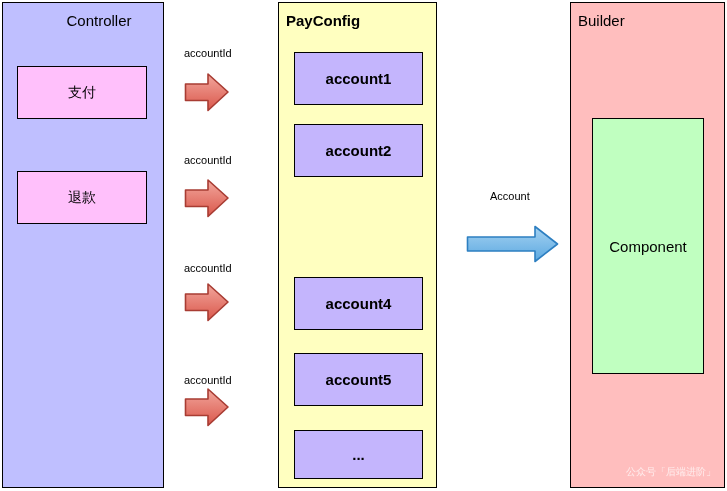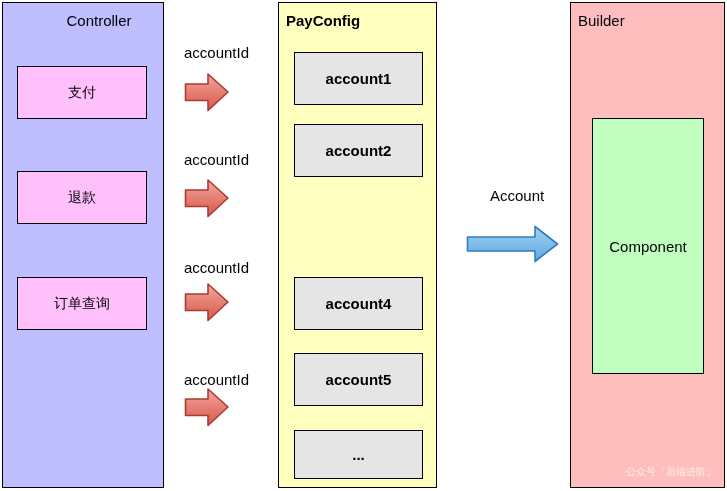--- a/index.html
+++ b/index.html
@@ -43,21 +43,21 @@
     display: flex;
     align-items: center;
     justify-content: center;
     font-size: 14px;
   }
   .account-box {
     position: absolute;
     left: 15px;
     width: 129px;
     height: 53px;
-    background: #e5e5e5;
+    background: #c4b5fd;
     border: 1.5px solid #000;
     box-sizing: border-box;
     display: flex;
     align-items: center;
     justify-content: center;
     font-size: 15px;
   }
   .component-box {
     position: absolute;
     left: 21px;
@@ -68,21 +68,21 @@
     border: 1.5px solid #000;
     box-sizing: border-box;
     display: flex;
     align-items: center;
     justify-content: center;
     font-size: 15px;
     text-align: right;
   }
   .flow-label {
     position: absolute;
-    font-size: 15px;
+    font-size: 11px;
     line-height: 18px;
     white-space: nowrap;
     text-align: center;
   }
   .arrow { position: absolute; }
   .watermark {
     position: absolute;
     right: 8px;
     bottom: 8px;
     font-size: 10px;
@@ -92,21 +92,20 @@
 </style>
 </head>
 <body>
 
 <div class="canvas">
 
   <div class="panel controller-panel">
     <div class="panel-title title-center">Controller</div>
     <div class="action-box" style="top:63px">支付</div>
     <div class="action-box" style="top:168px">退款</div>
-    <div class="action-box" style="top:274px">订单查询</div>
   </div>
 
   <div class="flow-label" style="left:184px; top:44px">accountId</div>
   <svg class="arrow" style="left:184px; top:72px" width="46" height="41" viewBox="0 0 46 41">
     <defs>
       <linearGradient id="redGrad" x1="0" y1="0" x2="0" y2="1">
         <stop offset="0" stop-color="#f2a79d"></stop>
         <stop offset="1" stop-color="#da574b"></stop>
       </linearGradient>
     </defs>

